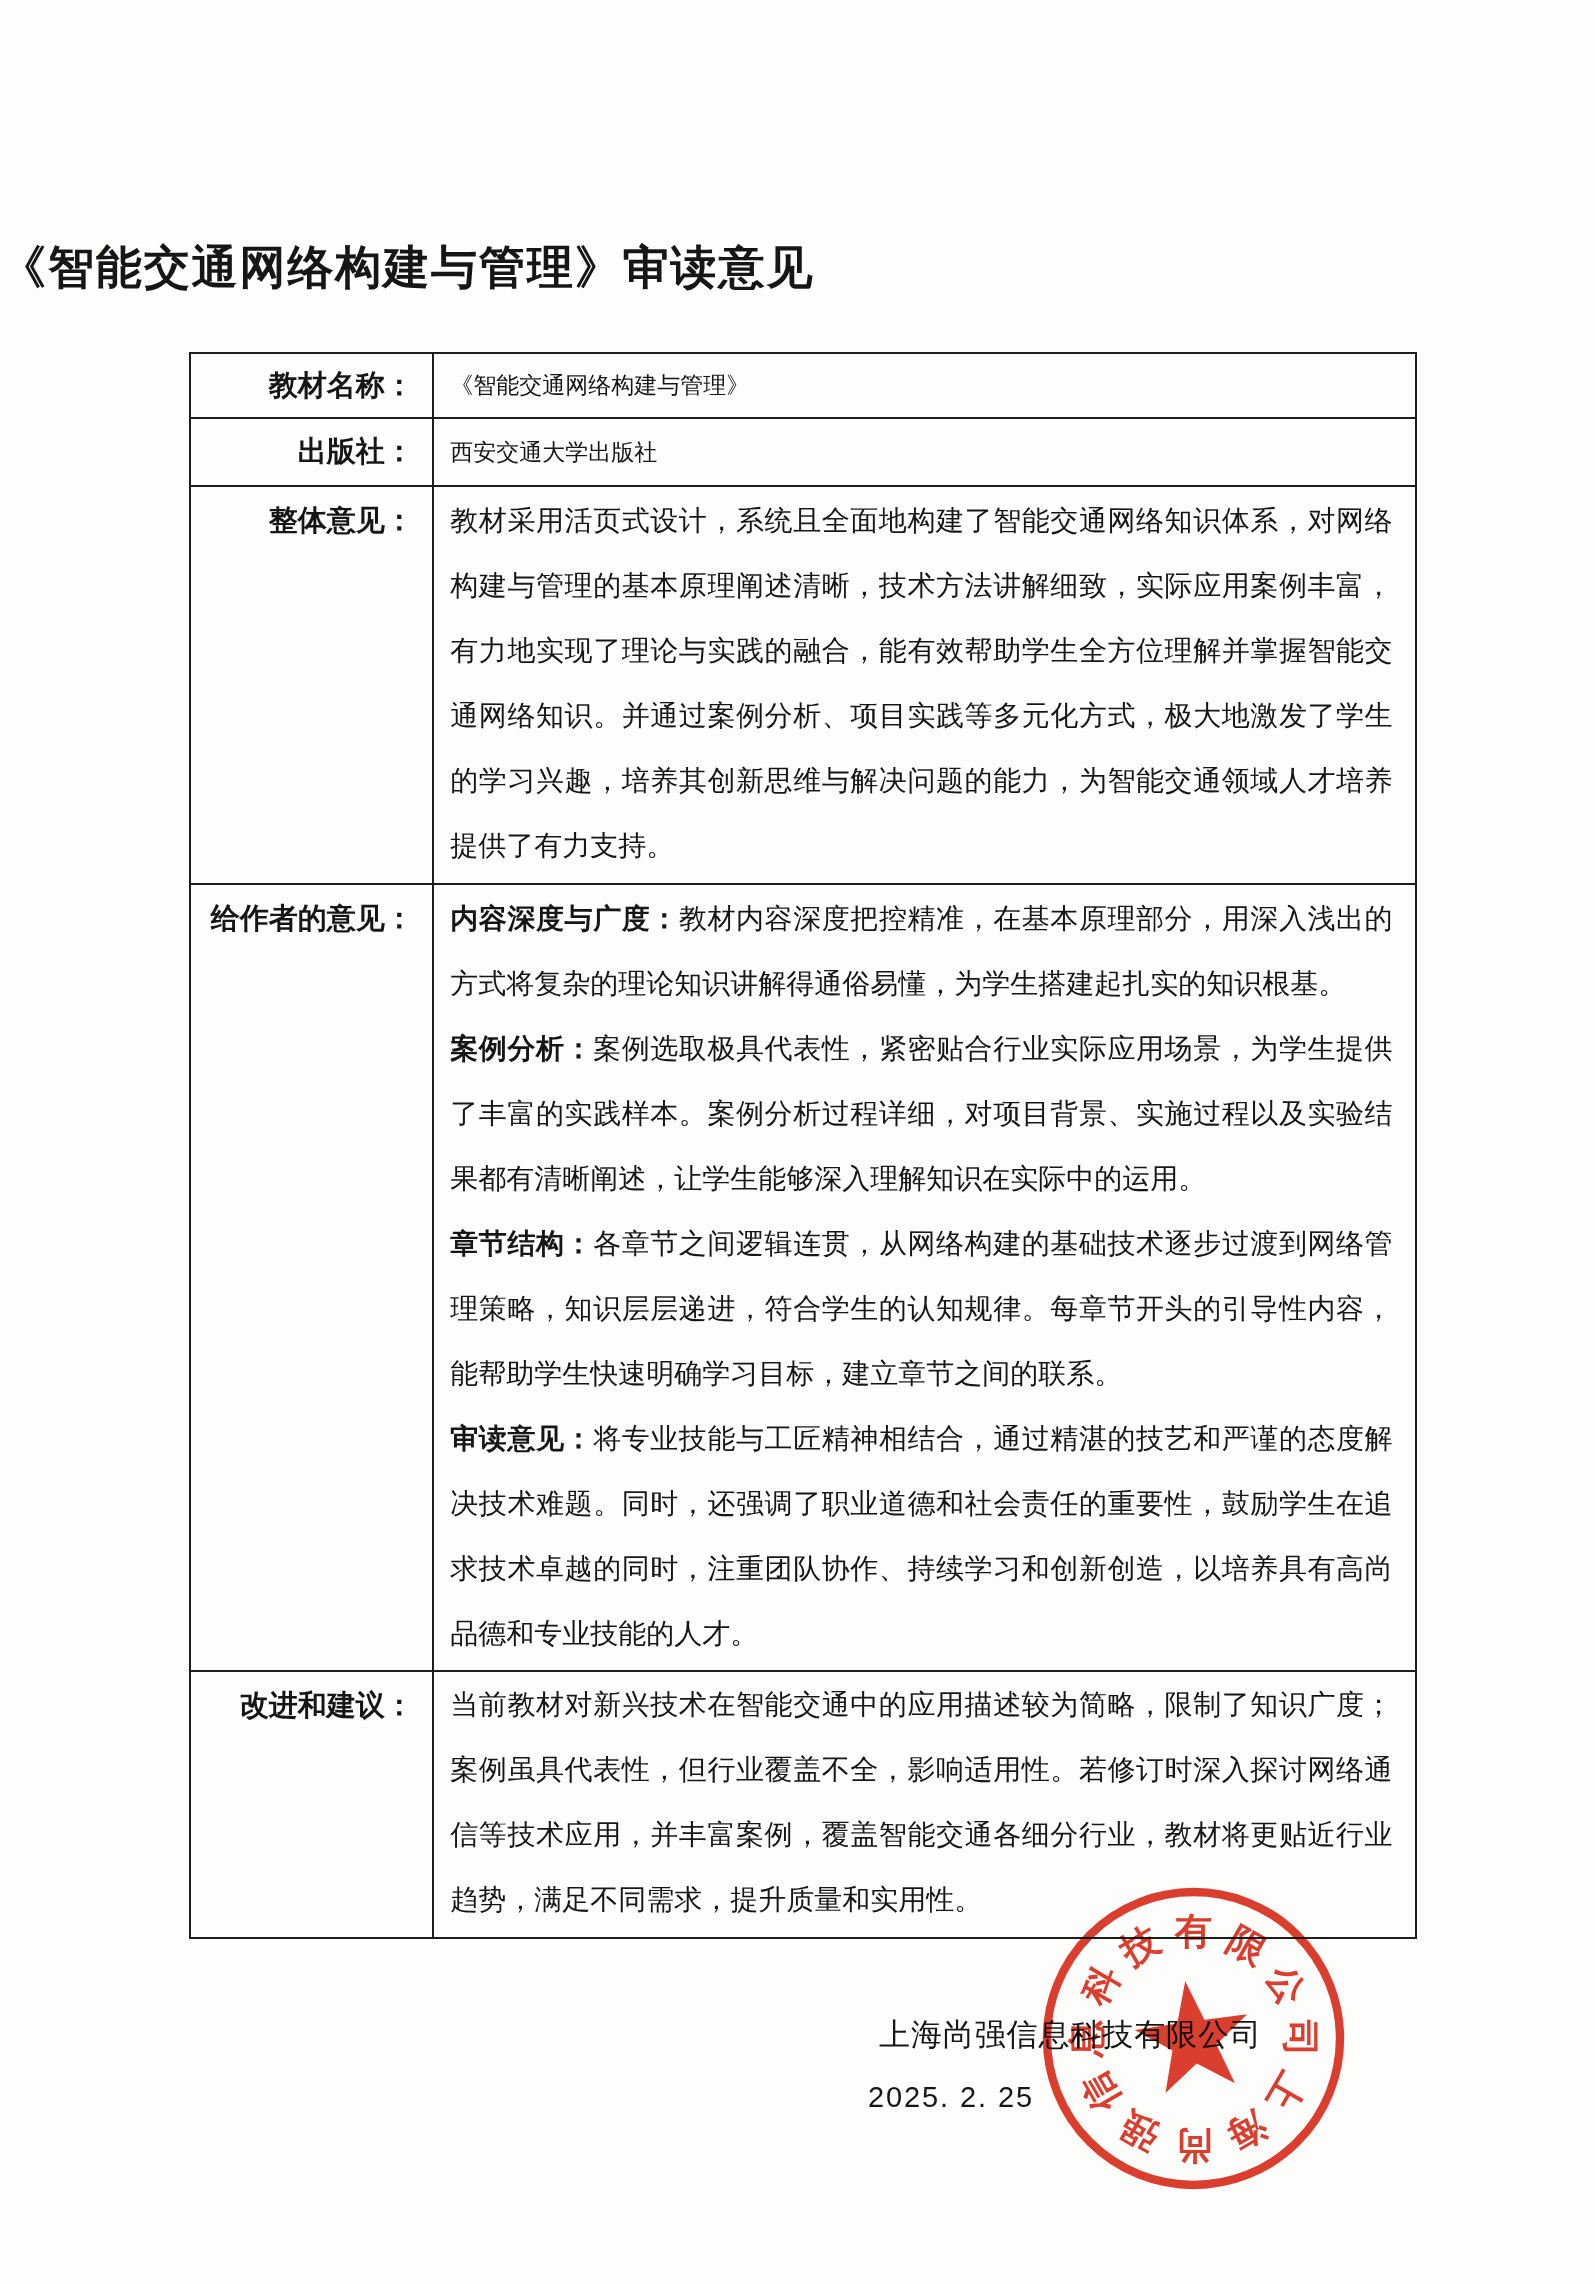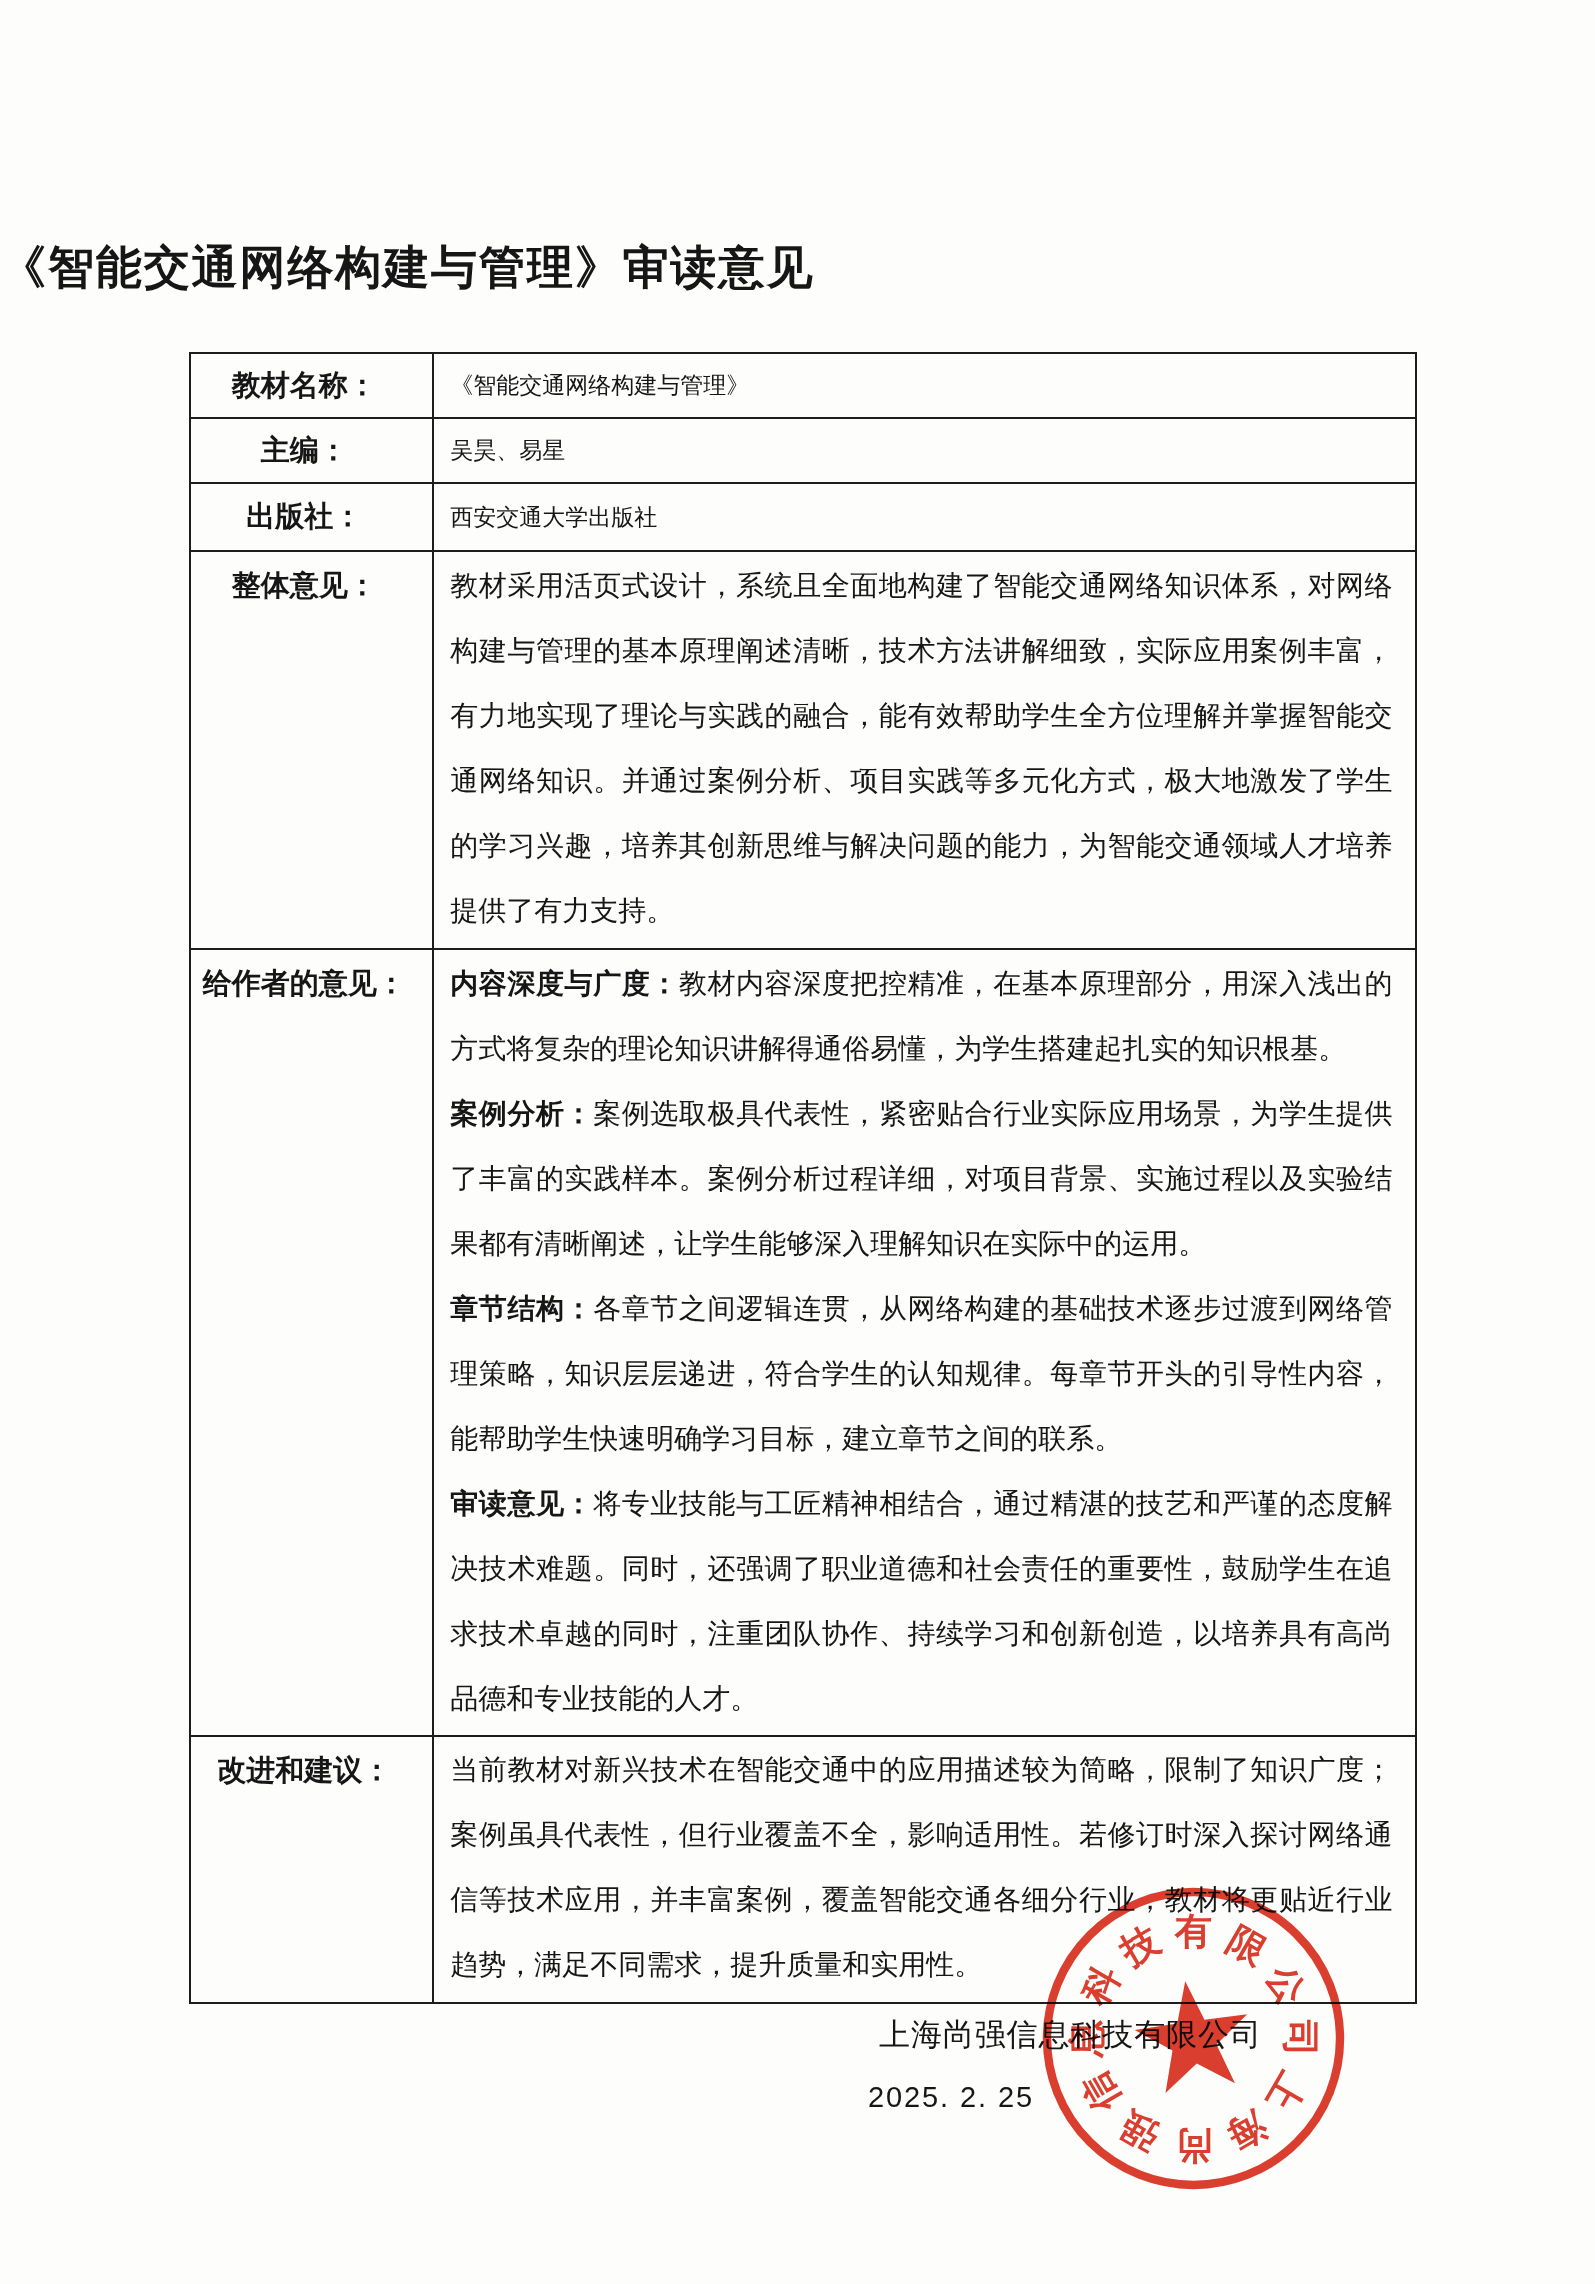--- a/index.html
+++ b/index.html
@@ -19,21 +19,21 @@
   }
   table.review{
     position:absolute;left:189px;top:352px;
     width:1228px;
     border-collapse:collapse;table-layout:fixed;
     background:transparent;
   }
   table.review td{border:2.8px solid #1d1d1d;overflow:hidden;}
   td.lab{
     width:219px;
-    text-align:center;
+    text-align:right;
     font-family:"Liberation Sans","DejaVu Sans",sans-serif;
     font-weight:bold;font-size:29px;
     padding:0 18.6px 0 3.7px;
     vertical-align:middle;
     white-space:nowrap;
   }
   td.lab.top{vertical-align:top;padding-top:16px;line-height:35px;}
   td.val{
     font-size:23px;
     padding:0 39px 0 16px;
@@ -82,24 +82,20 @@
 <div class="page">
 
   <div class="doc-title">《智能交通网络构建与管理》审读意见</div>
 
   <table class="review">
     <tbody>
       <tr style="height:65px;">
         <td class="lab">教材名称：</td>
         <td class="val">《智能交通网络构建与管理》</td>
       </tr>
-      <tr style="height:65px;">
-        <td class="lab">主编：</td>
-        <td class="val">吴昊、易星</td>
-      </tr>
       <tr style="height:68px;">
         <td class="lab">出版社：</td>
         <td class="val">西安交通大学出版社</td>
       </tr>
       <tr style="height:398px;">
         <td class="lab top">整体意见：</td>
         <td class="multi">
           <p>教材采用活页式设计，系统且全面地构建了智能交通网络知识体系，对网络构建与管理的基本原理阐述清晰，技术方法讲解细致，实际应用案例丰富，有力地实现了理论与实践的融合，能有效帮助学生全方位理解并掌握智能交通网络知识。并通过案例分析、项目实践等多元化方式，极大地激发了学生的学习兴趣，培养其创新思维与解决问题的能力，为智能交通领域人才培养提供了有力支持。</p>
         </td>
       </tr>

